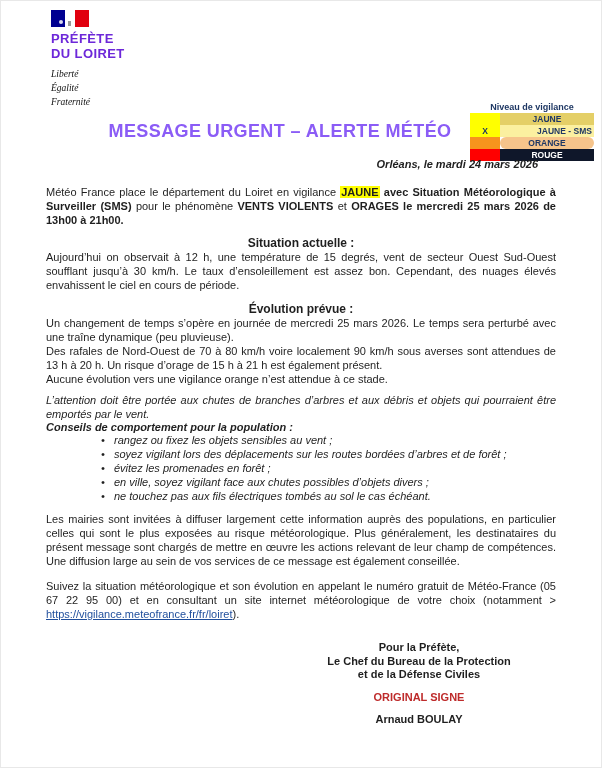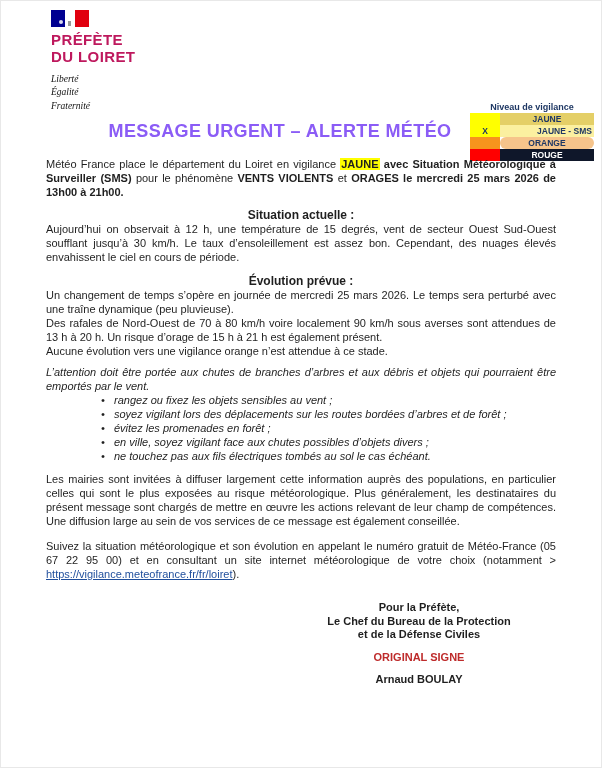--- a/index.html
+++ b/index.html
@@ -15,21 +15,21 @@
   }
   
   .logo { position:absolute; left:50px; top:9px; }
   .flag { display:flex; width:38px; height:17px; margin-bottom:5px; }
   .flag .b { width:14px; background:#000091; position:relative; }
   .flag .b::after { content:""; position:absolute; right:2px; bottom:3px; width:4px; height:4px;
                     background:#ffffff; border-radius:50%; opacity:.85; }
   .flag .w { width:10px; background:#ffffff; position:relative; }
   .flag .w::after { content:""; position:absolute; left:3px; bottom:1px; width:3px; height:5px; background:#9a9a9a; }
   .flag .r { width:14px; background:#E1000F; }
-  .agency { font-weight:bold; font-size:15px; line-height:1.12; letter-spacing:.4px; color:#be185d; }
+  .agency { font-weight:bold; font-size:13px; line-height:1.12; letter-spacing:.4px; color:#6d28d9; }
   .motto { margin-top:7px; font-family:"Liberation Serif","DejaVu Serif",serif;
            font-style:italic; font-size:9.5px; line-height:1.45; color:#111; }
   
   .vigilance { position:absolute; right:7px; top:101px; width:124px; }
   .vig-title { font-size:9px; font-weight:bold; color:#1F3864; text-align:center; margin-bottom:1px; }
   .vig-row { display:flex; height:12px; line-height:12px; }
   .vig-swatch { width:30px; font-size:8.5px; font-weight:bold; text-align:center; color:#1F3864; }
   .vig-label { flex:1; font-size:8.5px; font-weight:bold; text-align:center; }
   
   .content { position:relative; padding:120px 45px 0 45px; }
@@ -96,32 +96,34 @@
     <div class="vig-row">
       <span class="vig-swatch" style="background-color: rgb(255, 0, 0);"></span>
       <span class="vig-label" style="background-color: #0f172a; color: rgb(255, 255, 255);">ROUGE</span>
     </div>
   </div>
 
   <div class="content">
 
     <div class="doc-title">MESSAGE URGENT – ALERTE MÉTÉO</div>
 
+    <div class="dateline">Orléans, le mardi 24 mars 2026</div>
 
     <p class="para-intro"><span>Météo France place le département du Loiret en vigilance </span><span class="hl" style="background-color: rgb(255, 255, 0);">JAUNE</span><b class="seg"> avec Situation Météorologique à Surveiller (SMS)</b><span> pour le phénomène </span><b class="seg">VENTS VIOLENTS</b><span> et </span><b class="seg">ORAGES</b><b class="seg"> le mercredi 25 mars 2026 de 13h00 à 21h00.</b></p>
 
     <div class="sec-head">Situation actuelle :</div>
     <p>Aujourd’hui on observait à 12 h, une température de 15 degrés, vent de secteur Ouest Sud-Ouest soufflant jusqu’à 30 km/h. Le taux d’ensoleillement est assez bon. Cependant, des nuages élevés envahissent le ciel en cours de période.</p>
 
     <div class="sec-head gap-m">Évolution prévue :</div>
     <p>Un changement de temps s’opère en journée de mercredi 25 mars 2026. Le temps sera perturbé avec une traîne dynamique (peu pluvieuse).</p>
     <p>Des rafales de Nord-Ouest de 70 à 80 km/h voire localement 90 km/h sous averses sont attendues de 13 h à 20 h. Un risque d’orage de 15 h à 21 h est également présent.</p>
     <p>Aucune évolution vers une vigilance orange n’est attendue à ce stade.</p>
 
     <p class="notice">L’attention doit être portée aux chutes de branches d’arbres et aux débris et objets qui pourraient être emportés par le vent.</p>
+    <div class="conseils-head">Conseils de comportement pour la population :</div>
     <ul class="advice">
       <li>rangez ou fixez les objets sensibles au vent ;</li>
       <li>soyez vigilant lors des déplacements sur les routes bordées d’arbres et de forêt ;</li>
       <li>évitez les promenades en forêt ;</li>
       <li>en ville, soyez vigilant face aux chutes possibles d’objets divers ;</li>
       <li>ne touchez pas aux fils électriques tombés au sol le cas échéant.</li>
     </ul>
 
     <p class="diffusion">Les mairies sont invitées à diffuser largement cette information auprès des populations, en particulier celles qui sont le plus exposées au risque météorologique. Plus généralement, les destinataires du présent message sont chargés de mettre en œuvre les actions relevant de leur champ de compétences. Une diffusion large au sein de vos services de ce message est également conseillée.</p>
 

